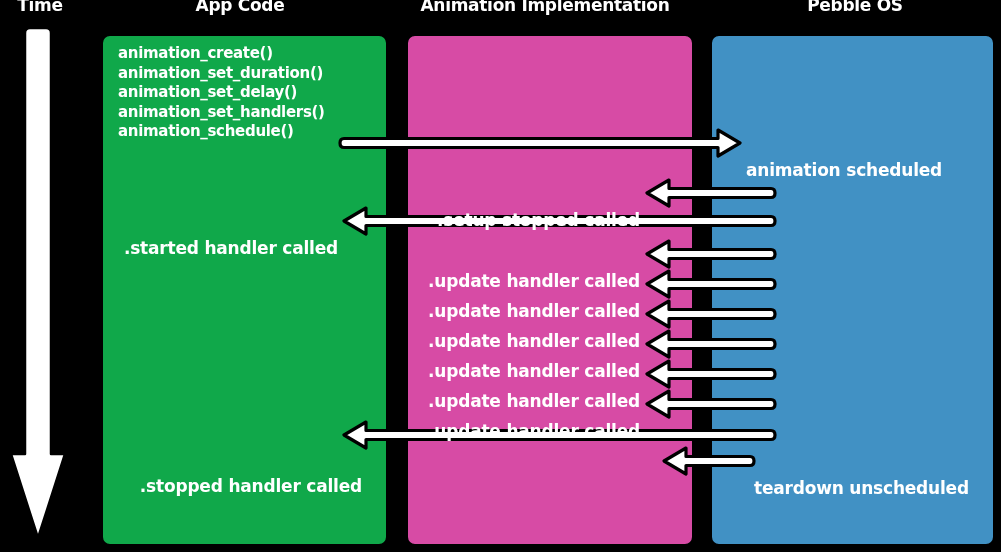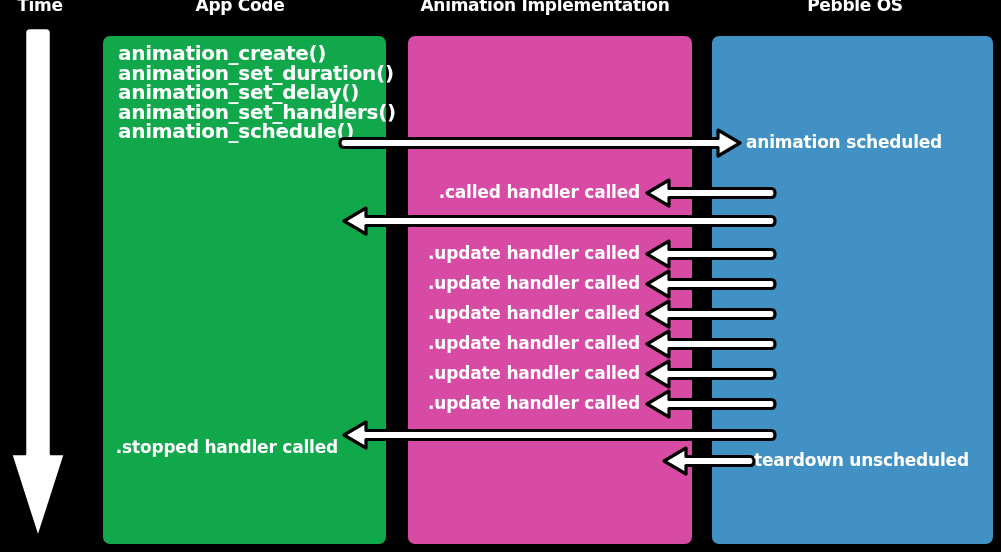--- a/index.html
+++ b/index.html
@@ -64,30 +64,31 @@
 
   
   .msg-label {
     position: absolute;
     font-size: 17px;
     font-weight: bold;
     color: #ffffff;
     white-space: nowrap;
     letter-spacing: -0.2px;
     line-height: 1;
+    margin-top: 28px;
   }
   .msg-label.to-right { text-align: left; }
   .msg-label.to-left  { text-align: right; }
 
   
   #code-block {
     position: absolute;
     left: 118px;
     top: 44px;
-    font-size: 20px;
+    font-size: 15px;
     font-weight: bold;
     color: #ffffff;
     line-height: 19.5px;
     letter-spacing: -0.3px;
     white-space: pre;
   }
 
   
   #arrow-layer {
     position: absolute;
@@ -165,29 +166,30 @@
     </g>
 
     <g>
       <path d="M 750 456.5 L 686 456.5 L 686 448 L 664 461 L 686 474 L 686 465.5 L 750 465.5 Q 754 465.5 754 461 Q 754 456.5 750 456.5 Z" fill="#ffffff" stroke="#000000" stroke-width="3.2" stroke-linejoin="round"></path>
     </g>
   </svg>
 
   <div id="label-layer">
     <div class="msg-label to-right" style="left:746px; top:134px;">animation scheduled</div>
 
-    <div class="msg-label to-left" style="left:180px; width:460px; top:184px;">.called handler called</div>
+    <div class="msg-label to-left" style="left:180px; width:460px; top:184px;">.setup stopped called</div>
 
+    <div class="msg-label to-left" style="left:0px; width:338px; top:212px;">.started handler called</div>
 
     <div class="msg-label to-left" style="left:180px; width:460px; top:245px;">.update handler called</div>
     <div class="msg-label to-left" style="left:180px; width:460px; top:275px;">.update handler called</div>
     <div class="msg-label to-left" style="left:180px; width:460px; top:305px;">.update handler called</div>
     <div class="msg-label to-left" style="left:180px; width:460px; top:335px;">.update handler called</div>
     <div class="msg-label to-left" style="left:180px; width:460px; top:365px;">.update handler called</div>
     <div class="msg-label to-left" style="left:180px; width:460px; top:395px;">.update handler called</div>
 
-    <div class="msg-label to-left" style="left:0px; width:338px; top:439px;">.stopped handler called</div>
+    <div class="msg-label to-left" style="left:0px; width:338px; top:450px;padding-left:24px;">.stopped handler called</div>
 
 
     <div class="msg-label to-right" style="left:754px; top:452px;">teardown unscheduled</div>
   </div>
 
 </div>
 
 </body></html>

